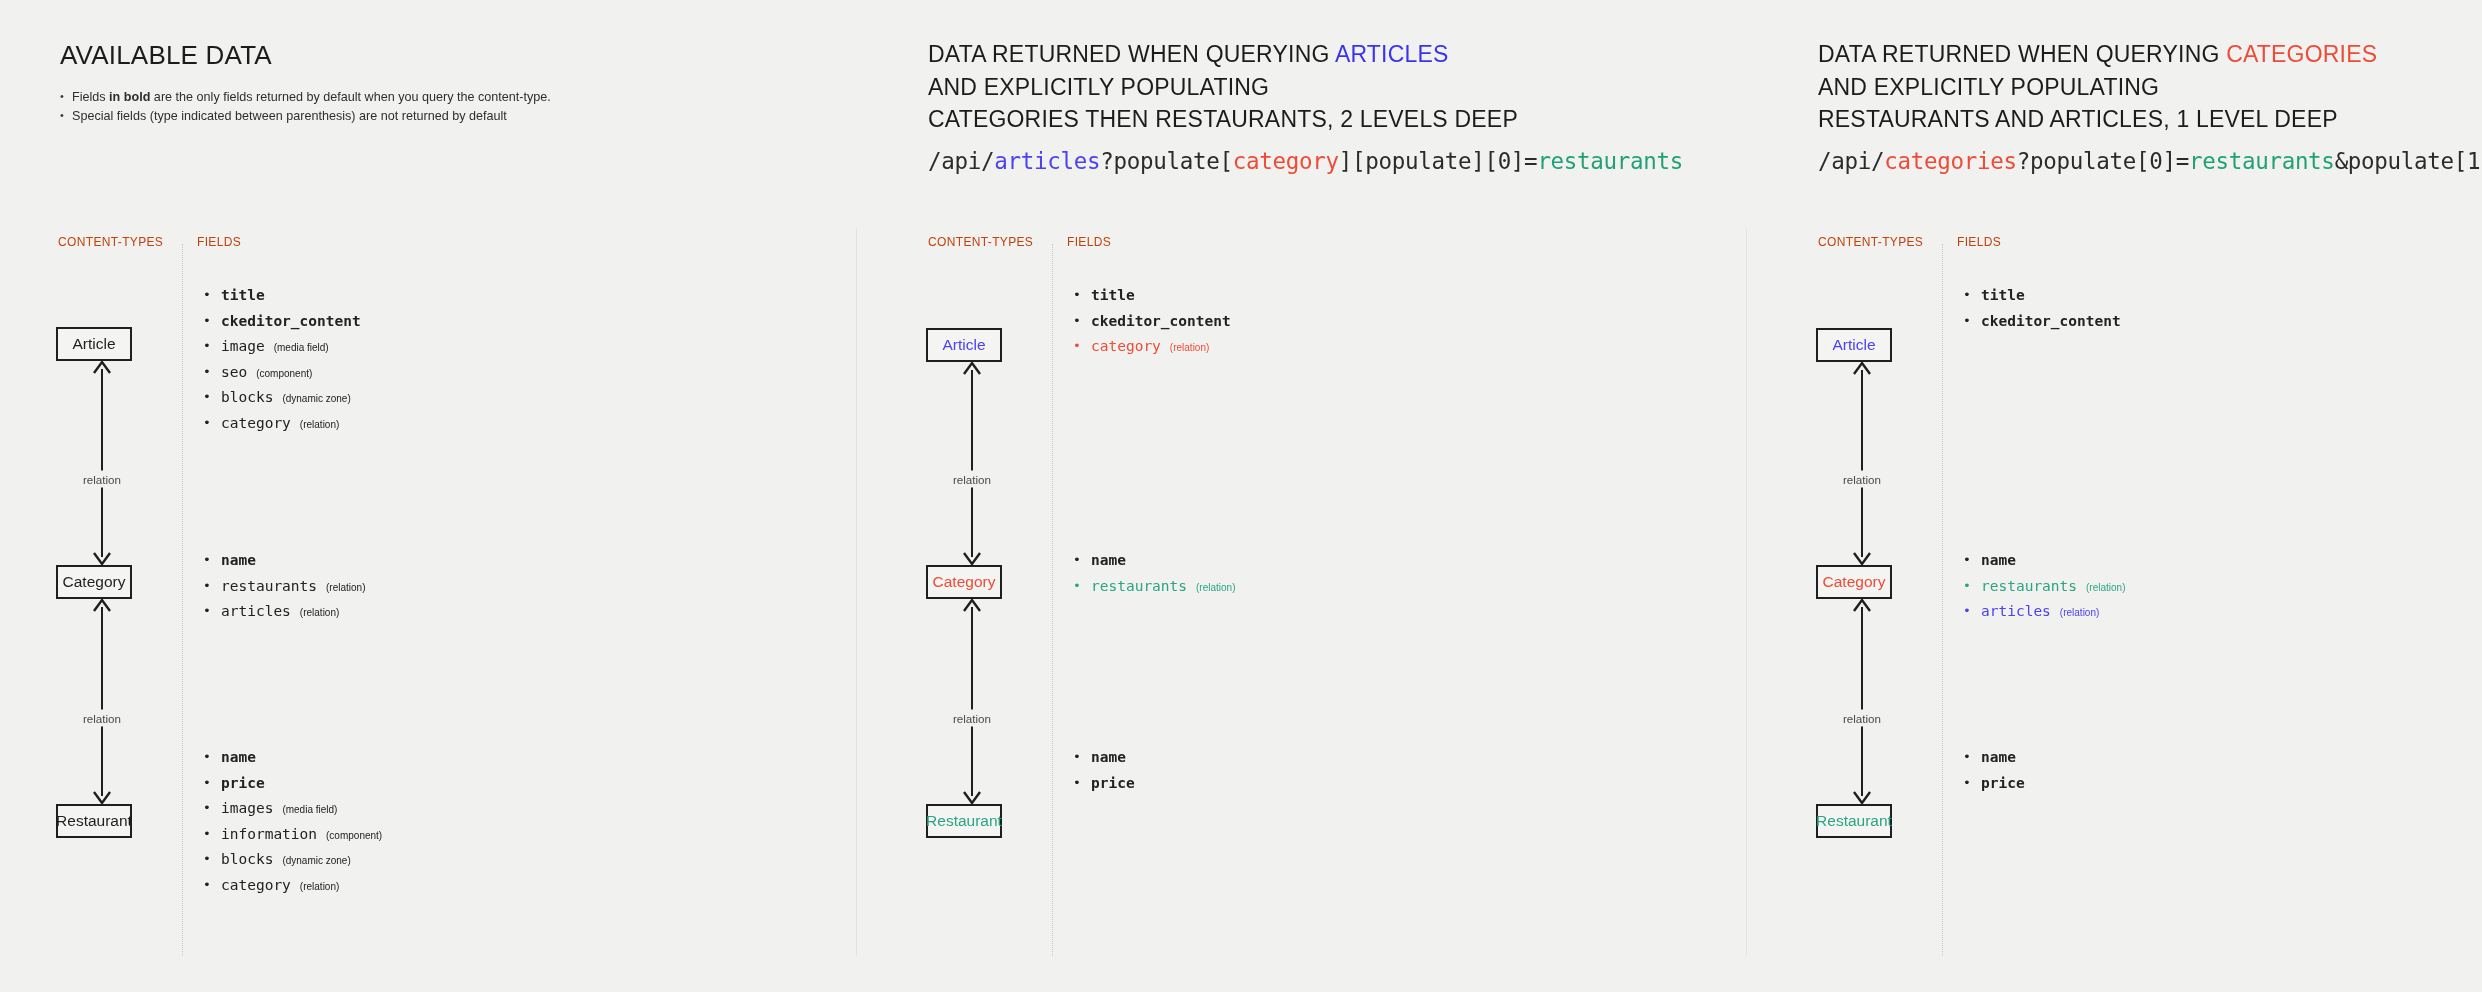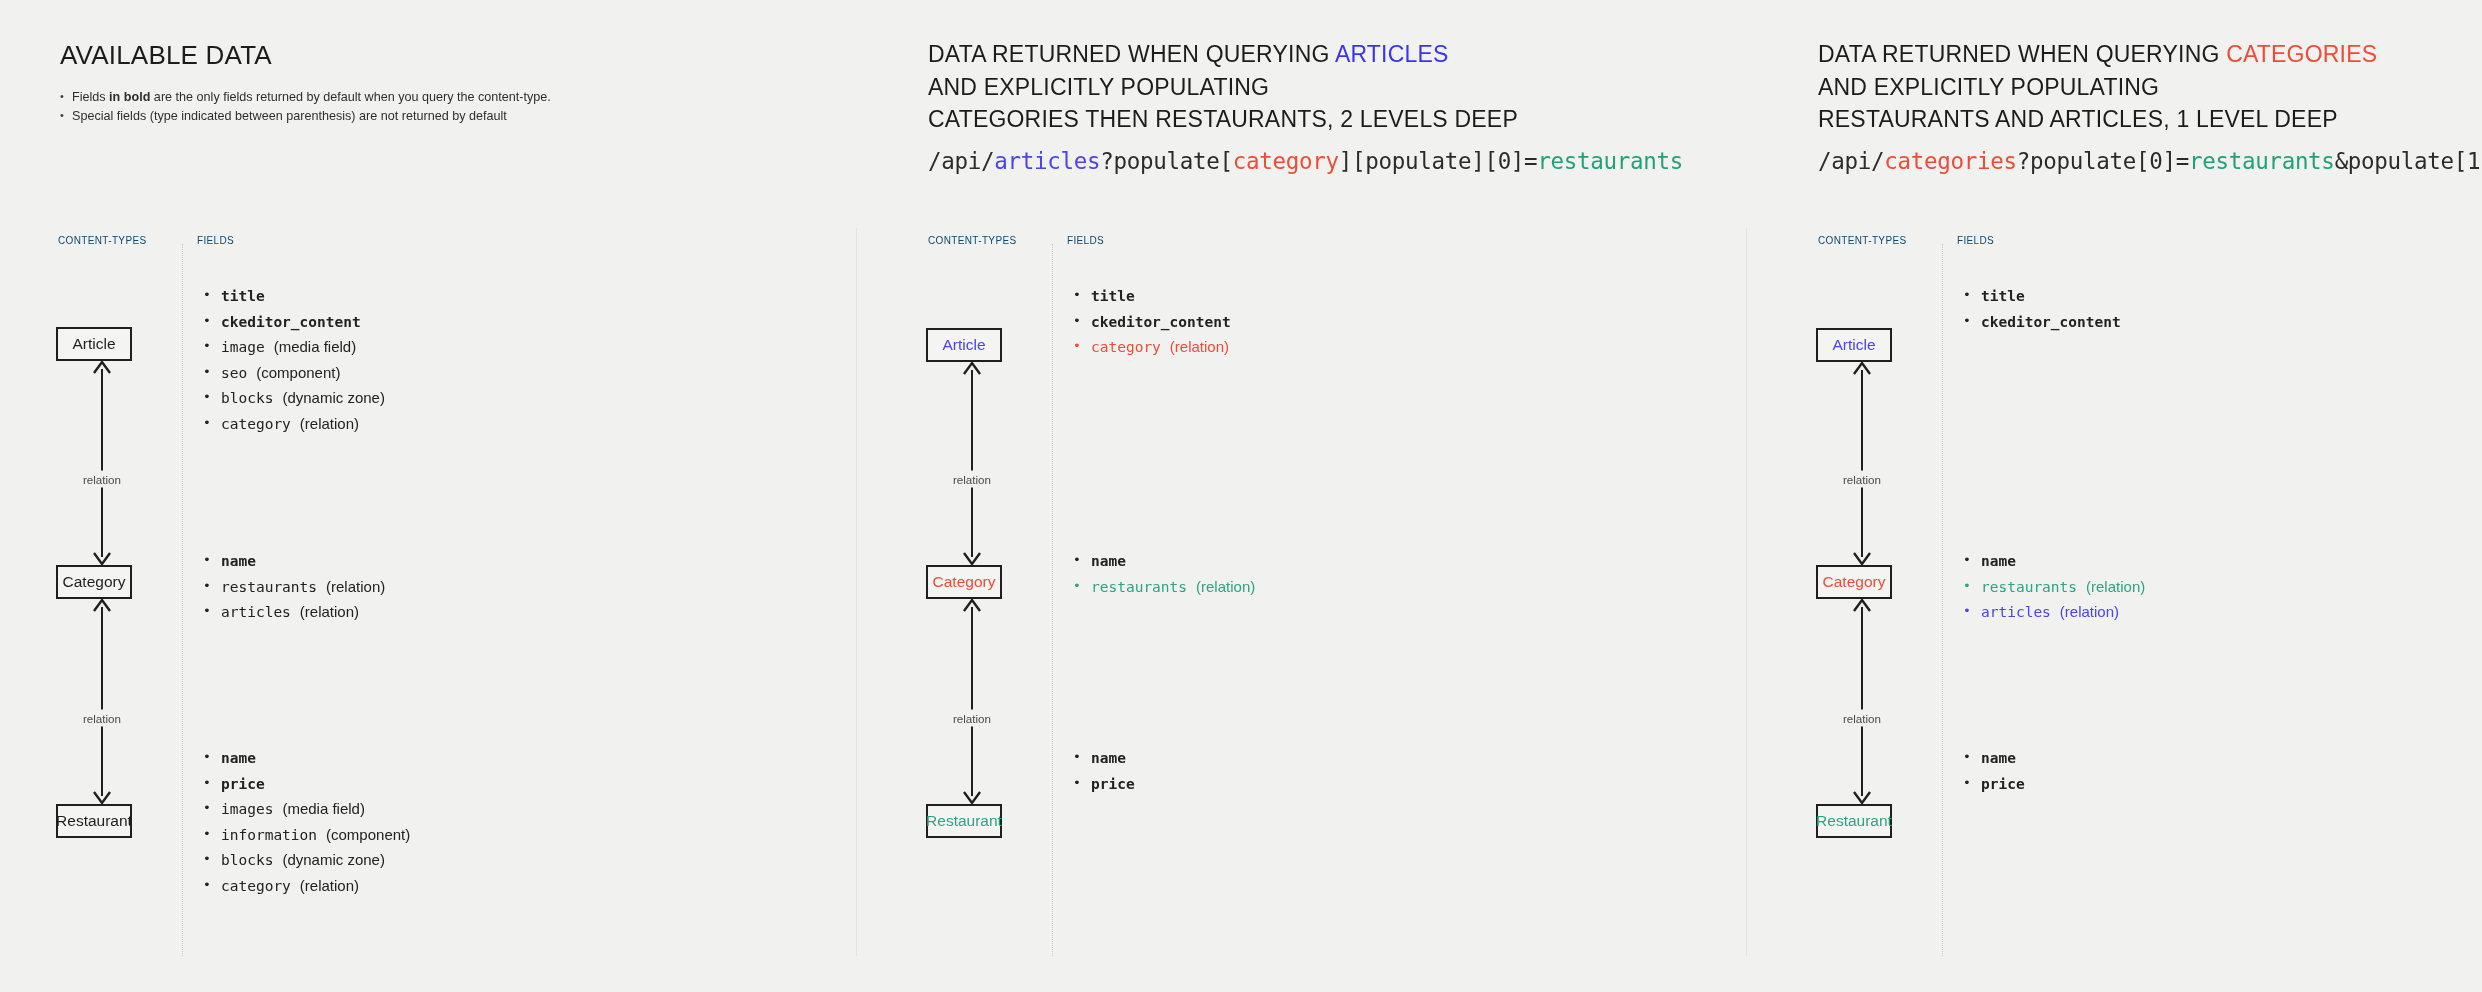--- a/index.html
+++ b/index.html
@@ -84,23 +84,23 @@
     color: #2b2b2b;
     white-space: nowrap;
   }
   .q-blue  { color: #4b42f0; }
   .q-red   { color: #ef4b36; }
   .q-teal  { color: #21a179; }
 
   
   .col-caption {
     position: absolute;
-    font-size: 10px;
+    font-size: 12px;
     letter-spacing: .35px;
-    color: #0c4a6e;
+    color: #c2410c;
     white-space: nowrap;
   }
 
   
   .dotted-rule {
     position: absolute;
     top: 244px;
     width: 0px;
     height: 712px;
     border-left: 1.6px dotted #c9c9c7;
@@ -161,21 +161,21 @@
     left: 3px;
     top: -1px;
     font-size: 13px;
     line-height: 25.6px;
     color: currentColor;
   }
   .fields .fname { font-weight: normal; text-align: right; }
   .fields .frow.bold .fname { font-weight: bold; }
   .fields .ftype {
     font-family: "Liberation Sans", sans-serif;
-    font-size: 15px;
+    font-size: 10px;
     margin-left: 9px;
     color: inherit;
   }
   .f-blue { color: #4b42f0; }
   .f-red  { color: #ef4b36; }
   .f-teal { color: #2aa583; }
 </style>
 </head>
 <body>
 

